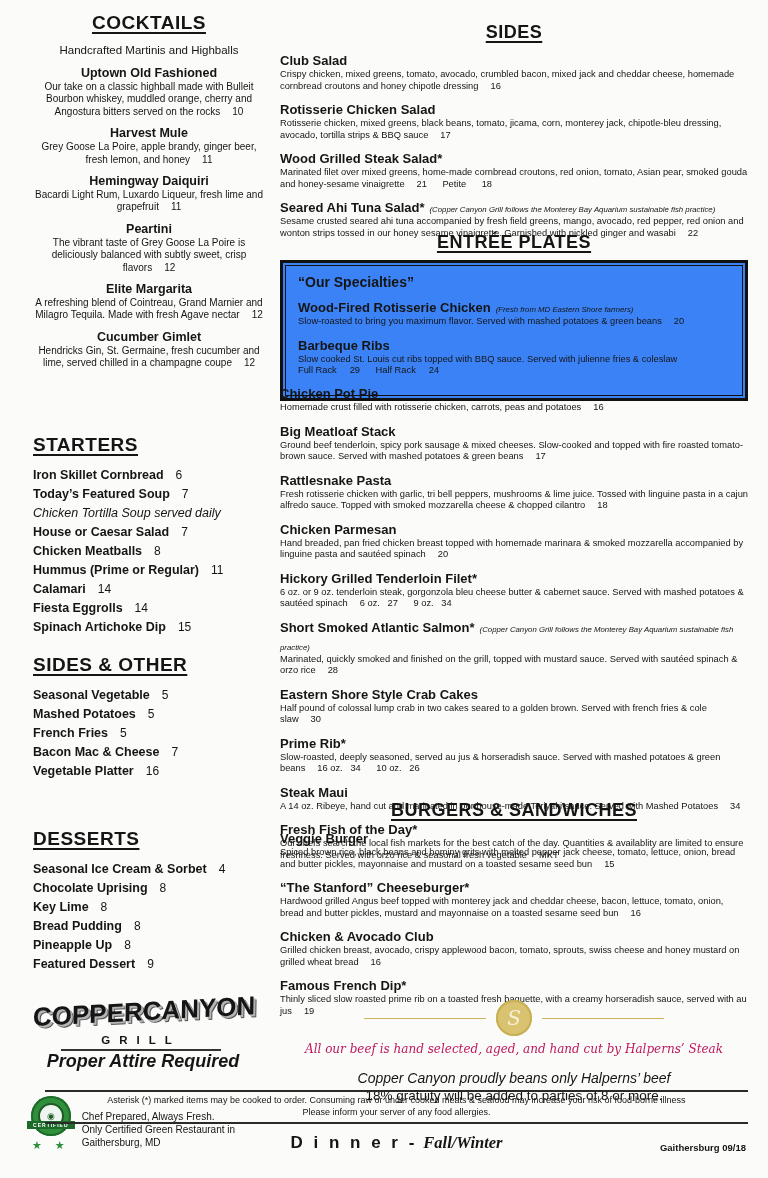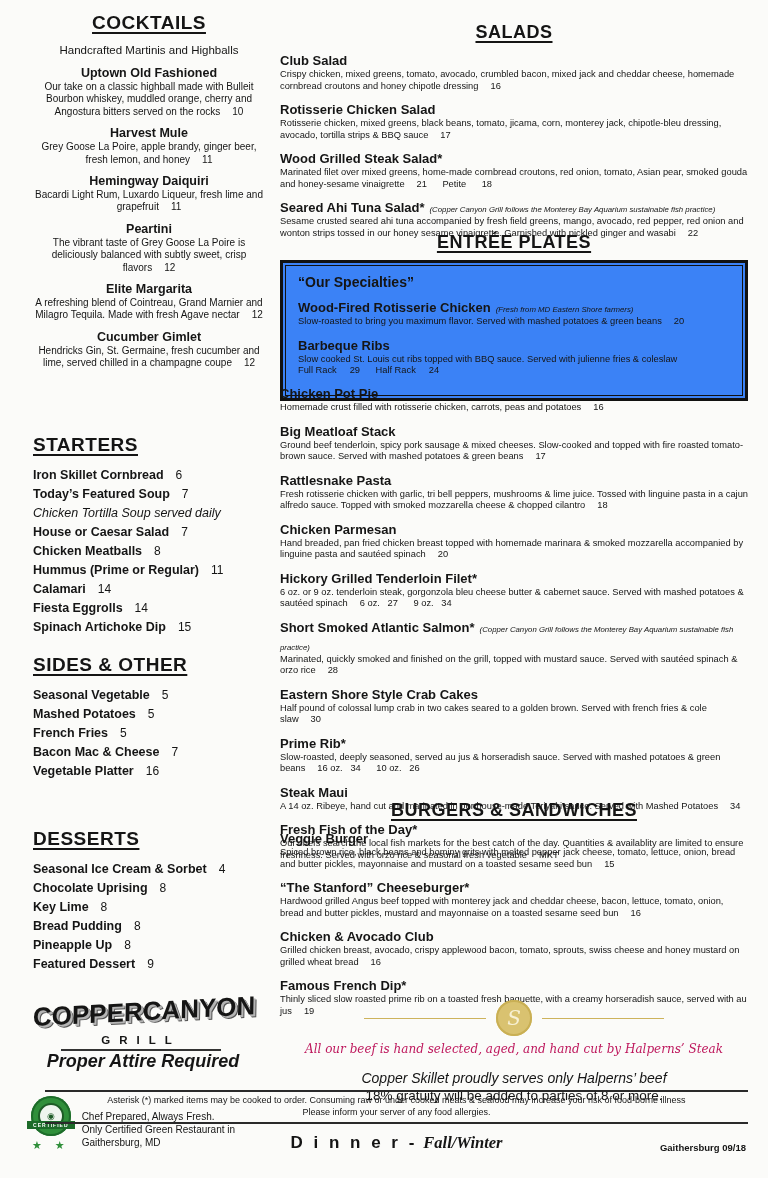--- a/index.html
+++ b/index.html
@@ -196,21 +196,21 @@
       <div class="stars">★ ★</div>
     </div>
     <div class="cert-text">
       <div>Chef Prepared, Always Fresh.</div>
       <div>Only Certified Green Restaurant in Gaithersburg, MD</div>
     </div>
   </div>
 </section>
 
 <section class="sec right-col-width" style="top:22px;">
-  <h2 class="h-center">SALADS</h2>
+  <h2 class="h-center">SIDES</h2>
   <div>
 
       <div class="mi">
         <div><span class="mi-name">Club Salad</span></div>
         <div class="mi-desc"><span>Crispy chicken, mixed greens, tomato, avocado, crumbled bacon, mixed jack and cheddar cheese, homemade cornbread croutons and honey chipotle dressing</span><span class="price">16</span></div>
       </div>
 
       <div class="mi">
         <div><span class="mi-name">Rotisserie Chicken Salad</span></div>
         <div class="mi-desc"><span>Rotisserie chicken, mixed greens, black beans, tomato, jicama, corn, monterey jack, chipotle-bleu dressing, avocado, tortilla strips &amp; BBQ sauce</span><span class="price">17</span></div>
@@ -334,21 +334,21 @@
     </div>
 </section>
 
 <section class="sec right-col-width" style="top:1000px;">
   <div class="emblem-row">
     <div class="emblem-line"></div>
     <div class="coin">S</div>
     <div class="emblem-line"></div>
   </div>
   <div class="script-line">All our beef is hand selected, aged, and hand cut by Halperns’ Steak</div>
-  <div class="serves-line">Copper Skillet proudly serves only Halperns’ beef</div>
+  <div class="serves-line">Copper Canyon proudly beans only Halperns’ beef</div>
   <div class="gratuity-line">18% gratuity will be added to parties of 8 or more.</div>
 </section>
 
 <section class="sec footer">
   <div class="rules">
     <div class="disc">Asterisk (*) marked items may be cooked to order.  Consuming raw or under cooked meats &amp; seafood may increase your risk of food-borne illness</div>
     <div class="disc">Please inform your server of any food allergies.</div>
   </div>
   <div class="dinner-line">
     <span class="dinner-name">D i n n e r -</span><span class="dinner-season">Fall/Winter</span>

